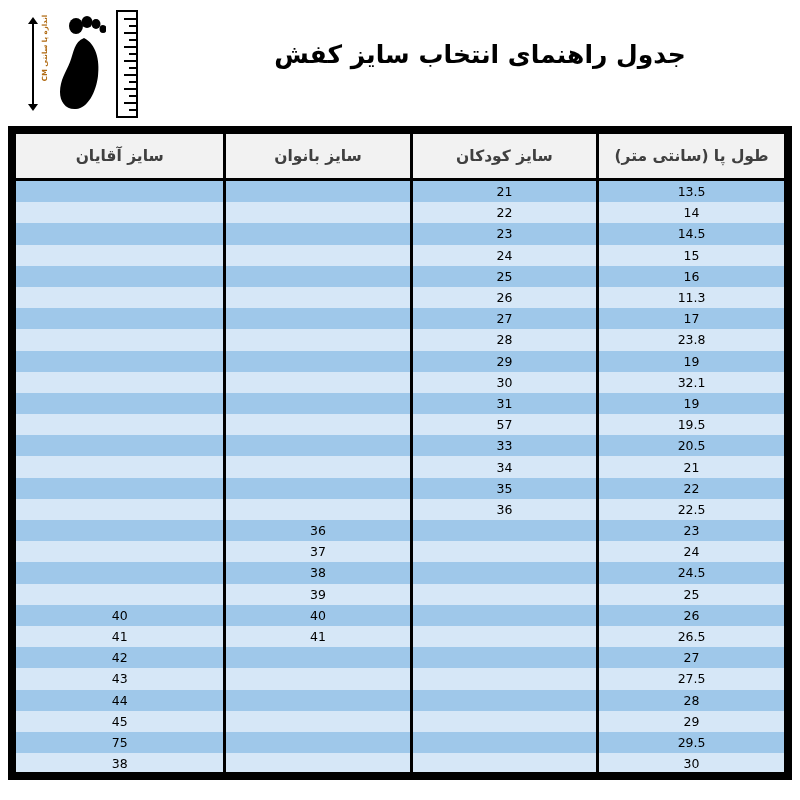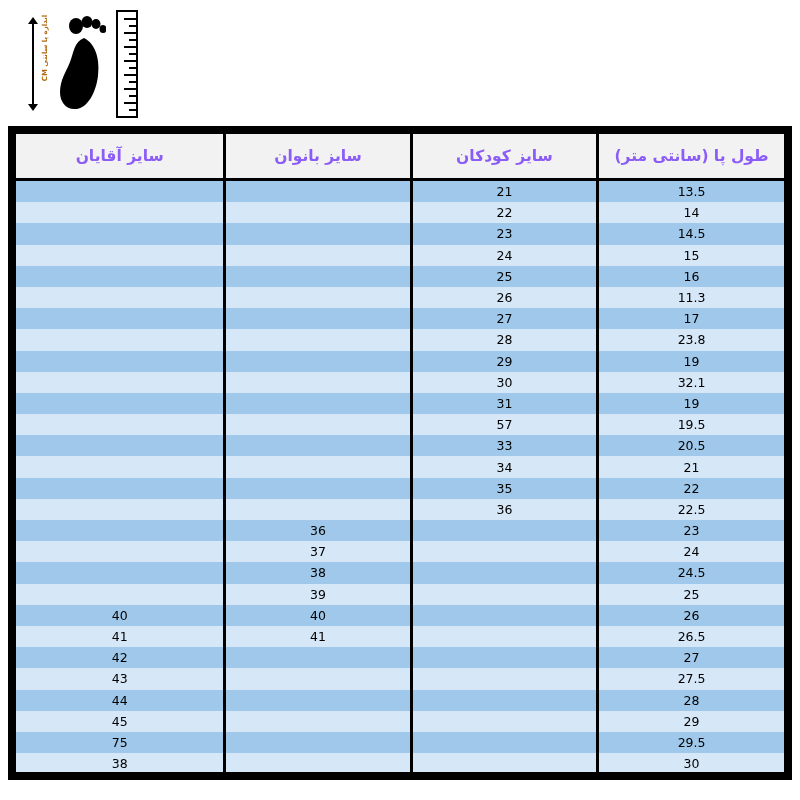--- a/index.html
+++ b/index.html
@@ -128,21 +128,21 @@
     overflow: hidden;
   }
   table.size-table {
     border-collapse: collapse;
     width: 100%;
     table-layout: fixed;
     direction: rtl;
   }
   table.size-table th {
     background: #f2f2f2;
-    color: #8b5cf6;
+    color: #404040;
     font-size: 15.5px;
     font-weight: bold;
     height: 44px;
     border-left: 3px solid #000;
     border-bottom: 3px solid #000;
     text-align: center;
     padding: 0;
   }
   table.size-table th:last-child {
     border-left: none;
@@ -194,20 +194,21 @@
         <ellipse cx="22" cy="10" rx="7" ry="8" fill="#000"></ellipse>
         <ellipse cx="33" cy="6" rx="5.5" ry="6" fill="#000"></ellipse>
         <ellipse cx="42" cy="8" rx="4.5" ry="5" fill="#000"></ellipse>
         <ellipse cx="49" cy="13" rx="3.5" ry="4" fill="#000"></ellipse>
       </svg>
 
       <div class="arrow"></div>
       <div class="cm-label">اندازه پا سانتی CM</div>
     </div>
 
+    <div class="title">جدول راهنمای انتخاب سایز کفش</div>
   </div>
 
   <div class="table-frame">
     <div class="table-inner">
       <table class="size-table">
         <thead>
           <tr>
             <th>طول پا (سانتی متر)</th>
             <th>سایز کودکان</th>
             <th>سایز بانوان</th>

